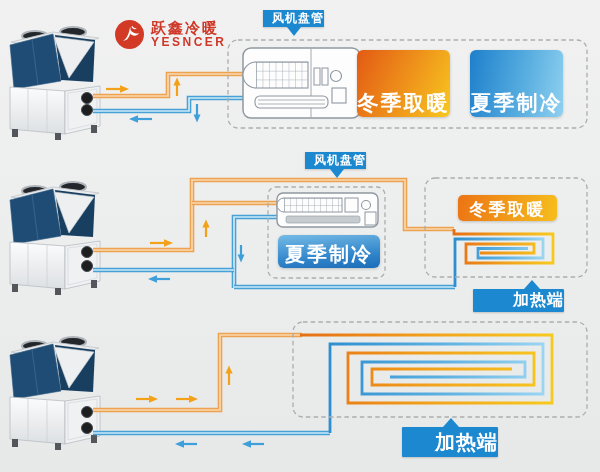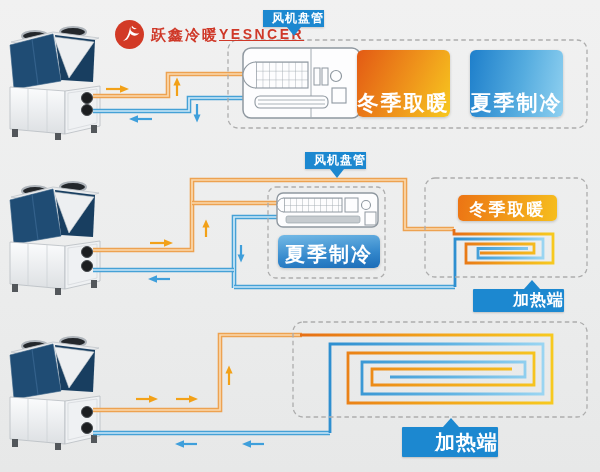--- a/index.html
+++ b/index.html
@@ -39,23 +39,23 @@
     position:absolute;display:flex;align-items:flex-end;justify-content:center;
     color:#fff;font-weight:bold;border-radius:6px;letter-spacing:2px;
     box-shadow:0 1px 3px rgba(0,0,0,.2);
   }
   .w1{background:linear-gradient(115deg,#E35A14 0%,#EF951B 55%,#F7C81F 100%);}
   .c1{background:linear-gradient(100deg,#1E7FCB 0%,#55ACDF 55%,#8FD0F0 100%);}
   .c2{background:linear-gradient(175deg,#74BAE6 0%,#3488CC 60%,#1B6CB7 100%);}
   .w2{background:linear-gradient(100deg,#EC7414 0%,#F2A01A 60%,#F6BE1D 100%);}
   
   .logo{position:absolute;left:114px;top:19px;display:flex;align-items:center;gap:6px;}
-  .logotext{display:flex;flex-direction:row;line-height:1.05;}
+  .logotext{display:flex;flex-direction:column;line-height:1.05;}
   .logotext .cn{color:#CF3828;font-weight:bold;font-size:15px;letter-spacing:2px;}
-  .logotext .en{color:#CF3828;font-weight:bold;font-size:14px;letter-spacing:2.5px;text-decoration:underline;}
+  .logotext .en{color:#CF3828;font-weight:bold;font-size:12px;letter-spacing:2.5px;}
 </style>
 </head>
 <body>
 
 <div class="stage">
 
   <svg width="600" height="472" viewBox="0 0 600 472">
     <defs>
       <linearGradient id="uf" x1="0" y1="0" x2="0" y2="1">
         <stop offset="0" stop-color="#FBFCFD"></stop>

